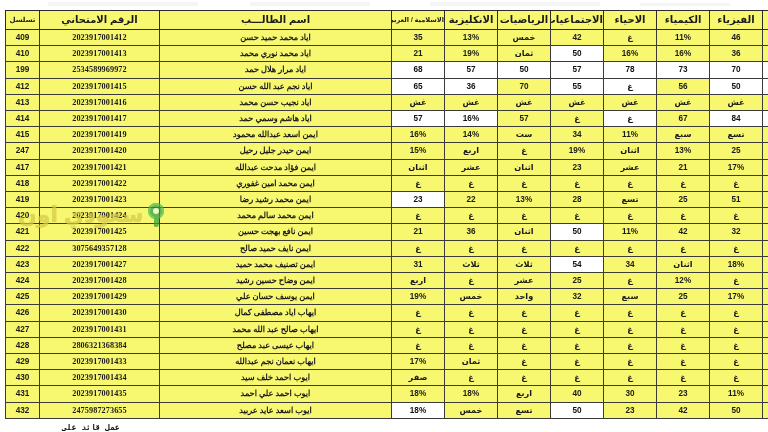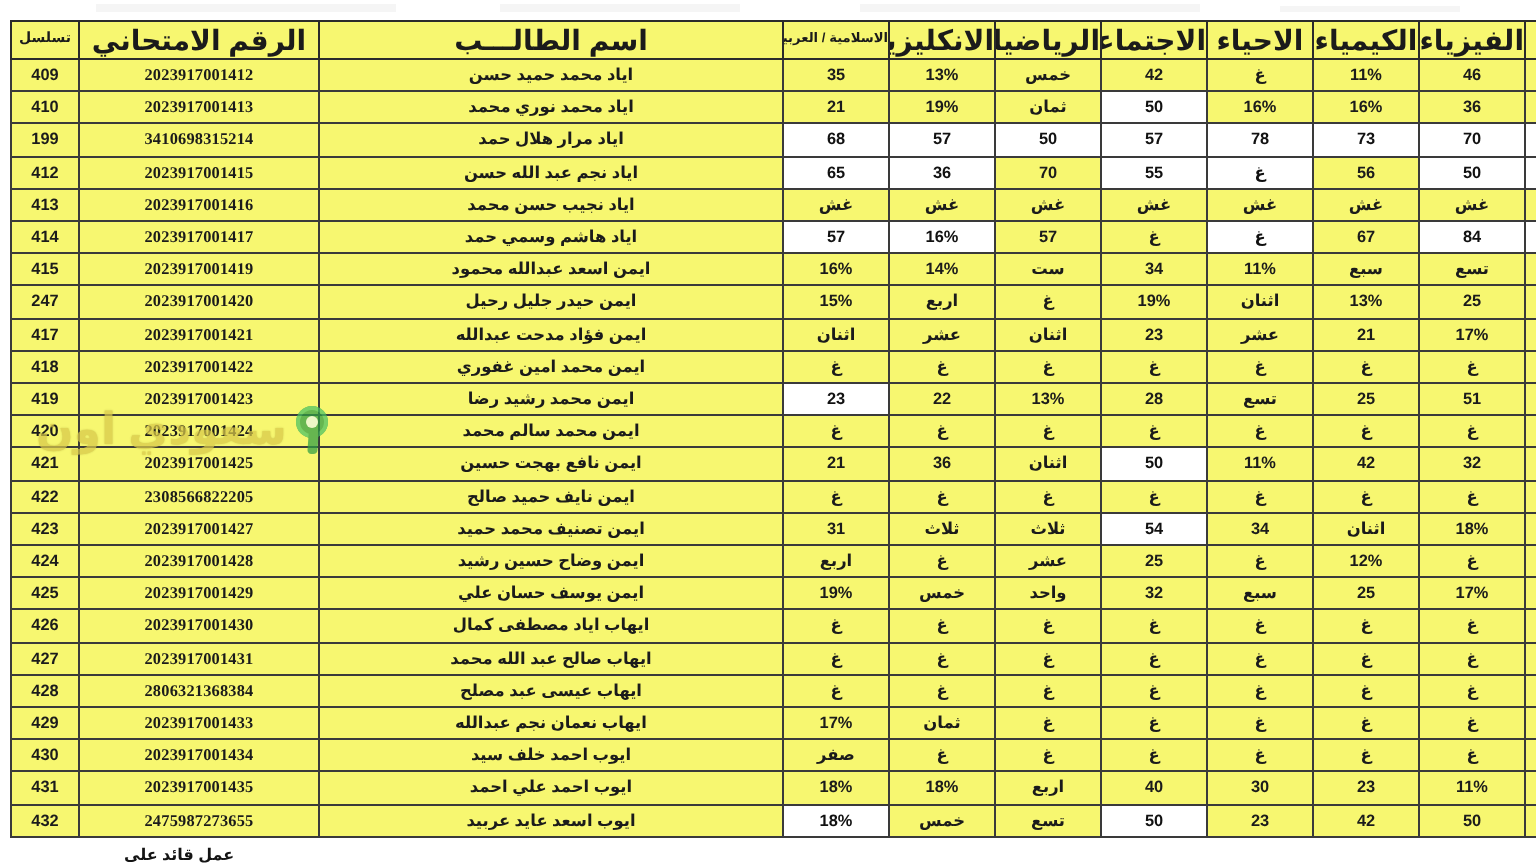--- a/index.html
+++ b/index.html
@@ -47,36 +47,36 @@
     background: #f7f770;
     color: #1b1b1b;
   }
 
   
   table.results thead th {
     background: #f7f770;
     color: #1b1b1b;
     height: 18px;
     line-height: 18px;
-    font-size: 14px;
+    font-size: 10px;
     font-weight: bold;
     border: 1px solid #2b2b2b;
   }
 
   
   .c-seq    { width: 34px; }
   .c-exam   { width: 120px; }
   .c-name   { width: 232px; }
   .c-sub    { width: 53px; }
   .c-res    { width: 93px; }
 
   
   td.seq   { background: #ffffff; color: #111; font-size: 9px; margin-left: 44px; }
   td.exam  { background: #ffffff; color: #111; font-size: 9px; letter-spacing: .1px; font-family: Liberation Serif, serif; }
-  td.name  { background: #ffffff; color: #111; font-size: 8.6px; text-align: right; padding-left: 4px; padding-right: 4px; }
+  td.name  { background: #ffffff; color: #111; font-size: 8.6px; text-align: right; padding-left: 4px; padding-right: 4px; font-family: Liberation Serif, serif; }
 
   
   td.sub            { background: #f7f770; color: #1b1b1b; }
   td.sub.pass       { background: #ffffff; color: #111; }
 
   
   td.res            { background: #f7f770; color: #c0000f; font-size: 8.2px; }
   td.res.qualified  { background: #ffffff; color: #111; }
 
   
@@ -136,20 +136,21 @@
   }
 
   
   .footer-note {
     position: absolute;
     font-size: 8px;
     font-weight: bold;
     color: #141414;
     white-space: nowrap;
     direction: rtl;
+    font-family: Liberation Mono, monospace;
   }
   #footer-right { right: 14px; top: 434px; }
   #footer-left  { left: 62px;  top: 423px; }
 
   
   .smudge {
     position: absolute;
     background: #ededed;
     opacity: .55;
   }
@@ -223,21 +224,21 @@
         <tr>
           <td class="res qualified">مؤهل</td>
           <td class="sub pass">70</td>
           <td class="sub pass">73</td>
           <td class="sub pass">78</td>
           <td class="sub pass">57</td>
           <td class="sub pass">50</td>
           <td class="sub pass">57</td>
           <td class="sub pass">68</td>
           <td class="name">اياد مرار هلال حمد</td>
-          <td class="exam">3410698315214</td>
+          <td class="exam">2534589969972</td>
           <td class="seq">199</td>
         </tr>
         <tr>
           <td class="res qualified">مؤهل</td>
           <td class="sub pass">50</td>
           <td class="sub">56</td>
           <td class="sub pass">غ</td>
           <td class="sub pass">55</td>
           <td class="sub">70</td>
           <td class="sub pass">36</td>
@@ -366,21 +367,21 @@
         <tr>
           <td class="res">غير مؤهل</td>
           <td class="sub">غ</td>
           <td class="sub">غ</td>
           <td class="sub">غ</td>
           <td class="sub">غ</td>
           <td class="sub">غ</td>
           <td class="sub">غ</td>
           <td class="sub">غ</td>
           <td class="name">ايمن نايف حميد صالح</td>
-          <td class="exam">2308566822205</td>
+          <td class="exam">3075649357128</td>
           <td class="seq">422</td>
         </tr>
         <tr>
           <td class="res">غير مؤهل</td>
           <td class="sub">18%</td>
           <td class="sub">اثنان</td>
           <td class="sub">34</td>
           <td class="sub pass">54</td>
           <td class="sub">ثلاث</td>
           <td class="sub">ثلاث</td>

